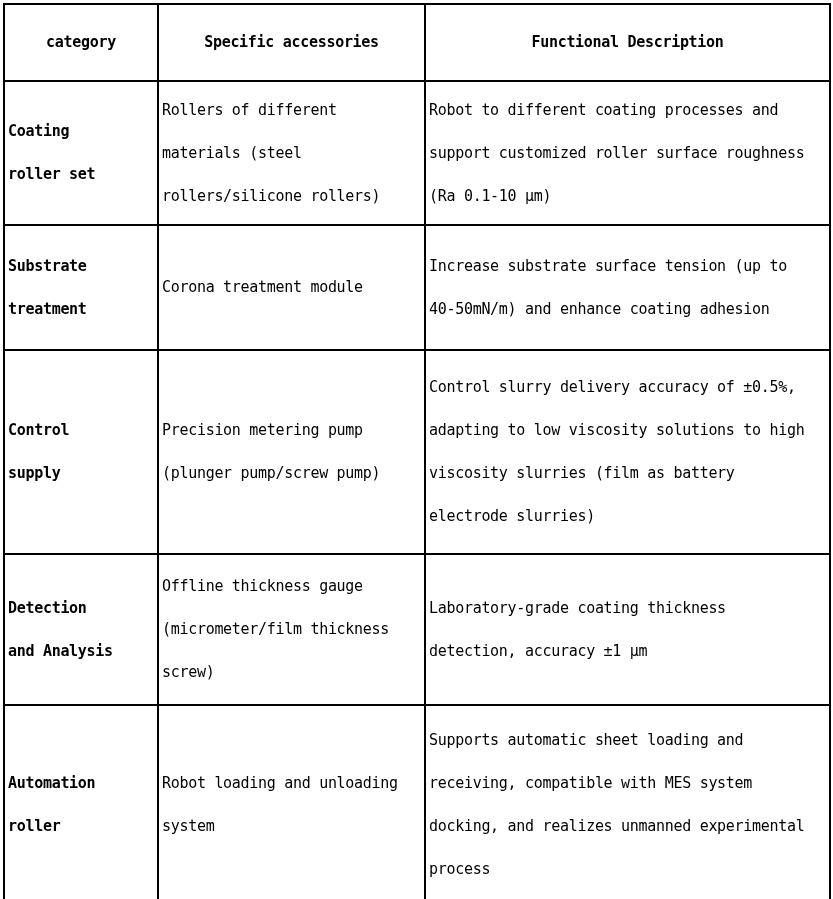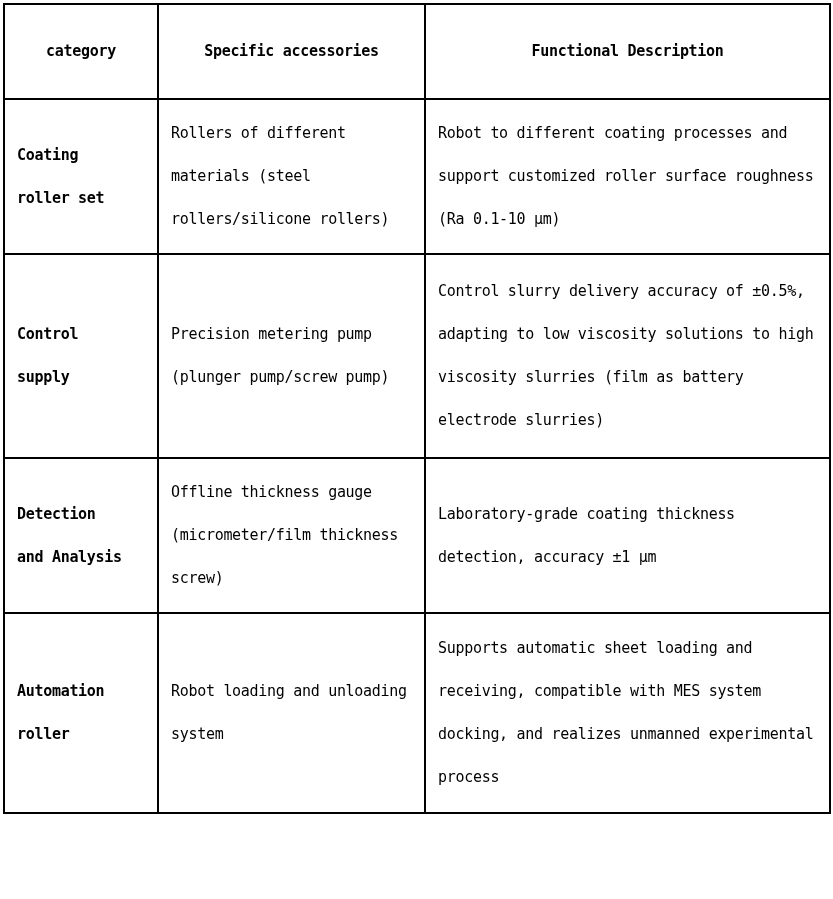--- a/index.html
+++ b/index.html
@@ -27,21 +27,21 @@
   table.acc-table col.c1 { width: 154px; }
   table.acc-table col.c2 { width: 267px; }
   table.acc-table col.c3 { width: 405px; }
   table.acc-table th,
   table.acc-table td {
     border: 2px solid #000000;
     vertical-align: middle;
     font-size: 15px;
     letter-spacing: -0.3px;
     line-height: 43px;
-    padding: 12px;
+    padding: 3px;
     overflow: hidden;
   }
   table.acc-table th {
     font-weight: bold;
     text-align: center;
     height: 69px;
   }
   tr.r1 { height: 144px; }
   tr.r2 { height: 125px; }
   tr.r3 { height: 204px; }
@@ -82,20 +82,33 @@
             <div class="line">Rollers of different</div>
             <div class="line">materials (steel</div>
             <div class="line">rollers/silicone rollers)</div>
           </td>
         <td class="desc">
             <div class="line">Robot to different coating processes and</div>
             <div class="line">support customized roller surface roughness</div>
             <div class="line">(Ra 0.1-10 μm)</div>
           </td>
       </tr>
+      <tr class="r2">
+        <td class="cat">
+            <div class="line">Substrate</div>
+            <div class="line">treatment</div>
+          </td>
+        <td class="acc">
+            <div class="line">Corona treatment module</div>
+          </td>
+        <td class="desc">
+            <div class="line">Increase substrate surface tension (up to</div>
+            <div class="line">40-50mN/m) and enhance coating adhesion</div>
+          </td>
+      </tr>
       <tr class="r3">
         <td class="cat">
             <div class="line">Control</div>
             <div class="line">supply</div>
           </td>
         <td class="acc">
             <div class="line">Precision metering pump</div>
             <div class="line">(plunger pump/screw pump)</div>
           </td>
         <td class="desc">

